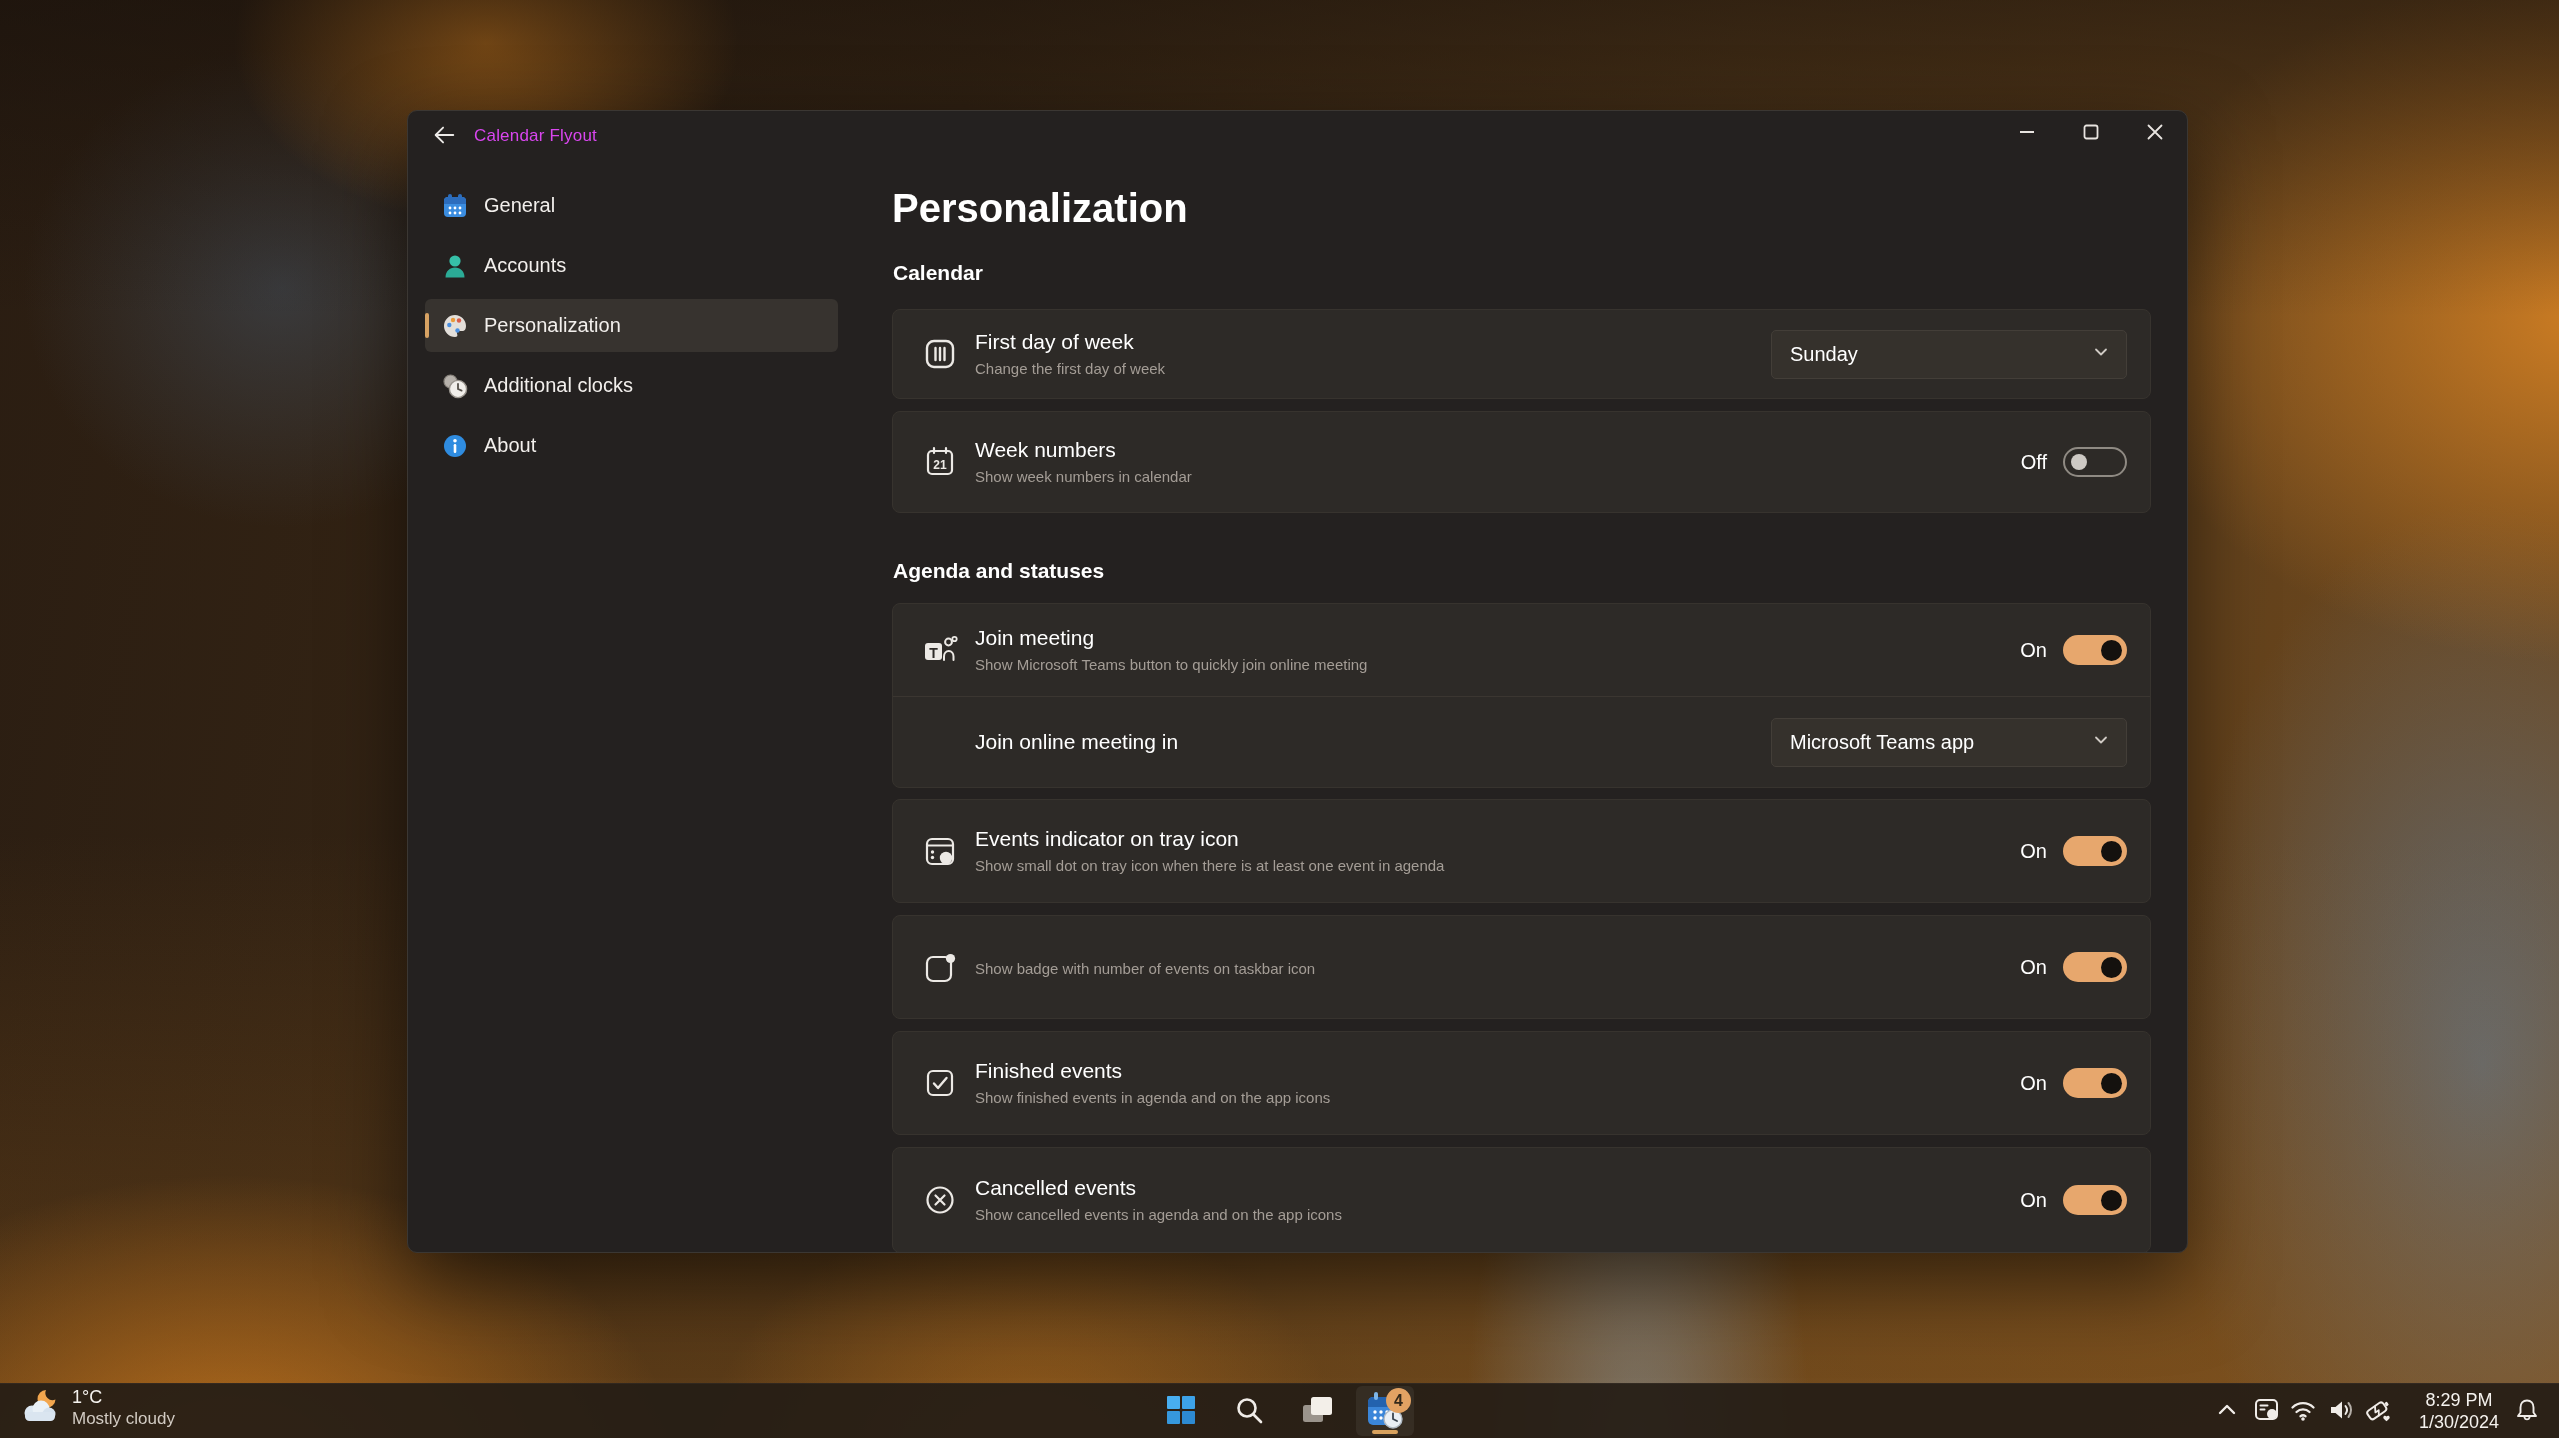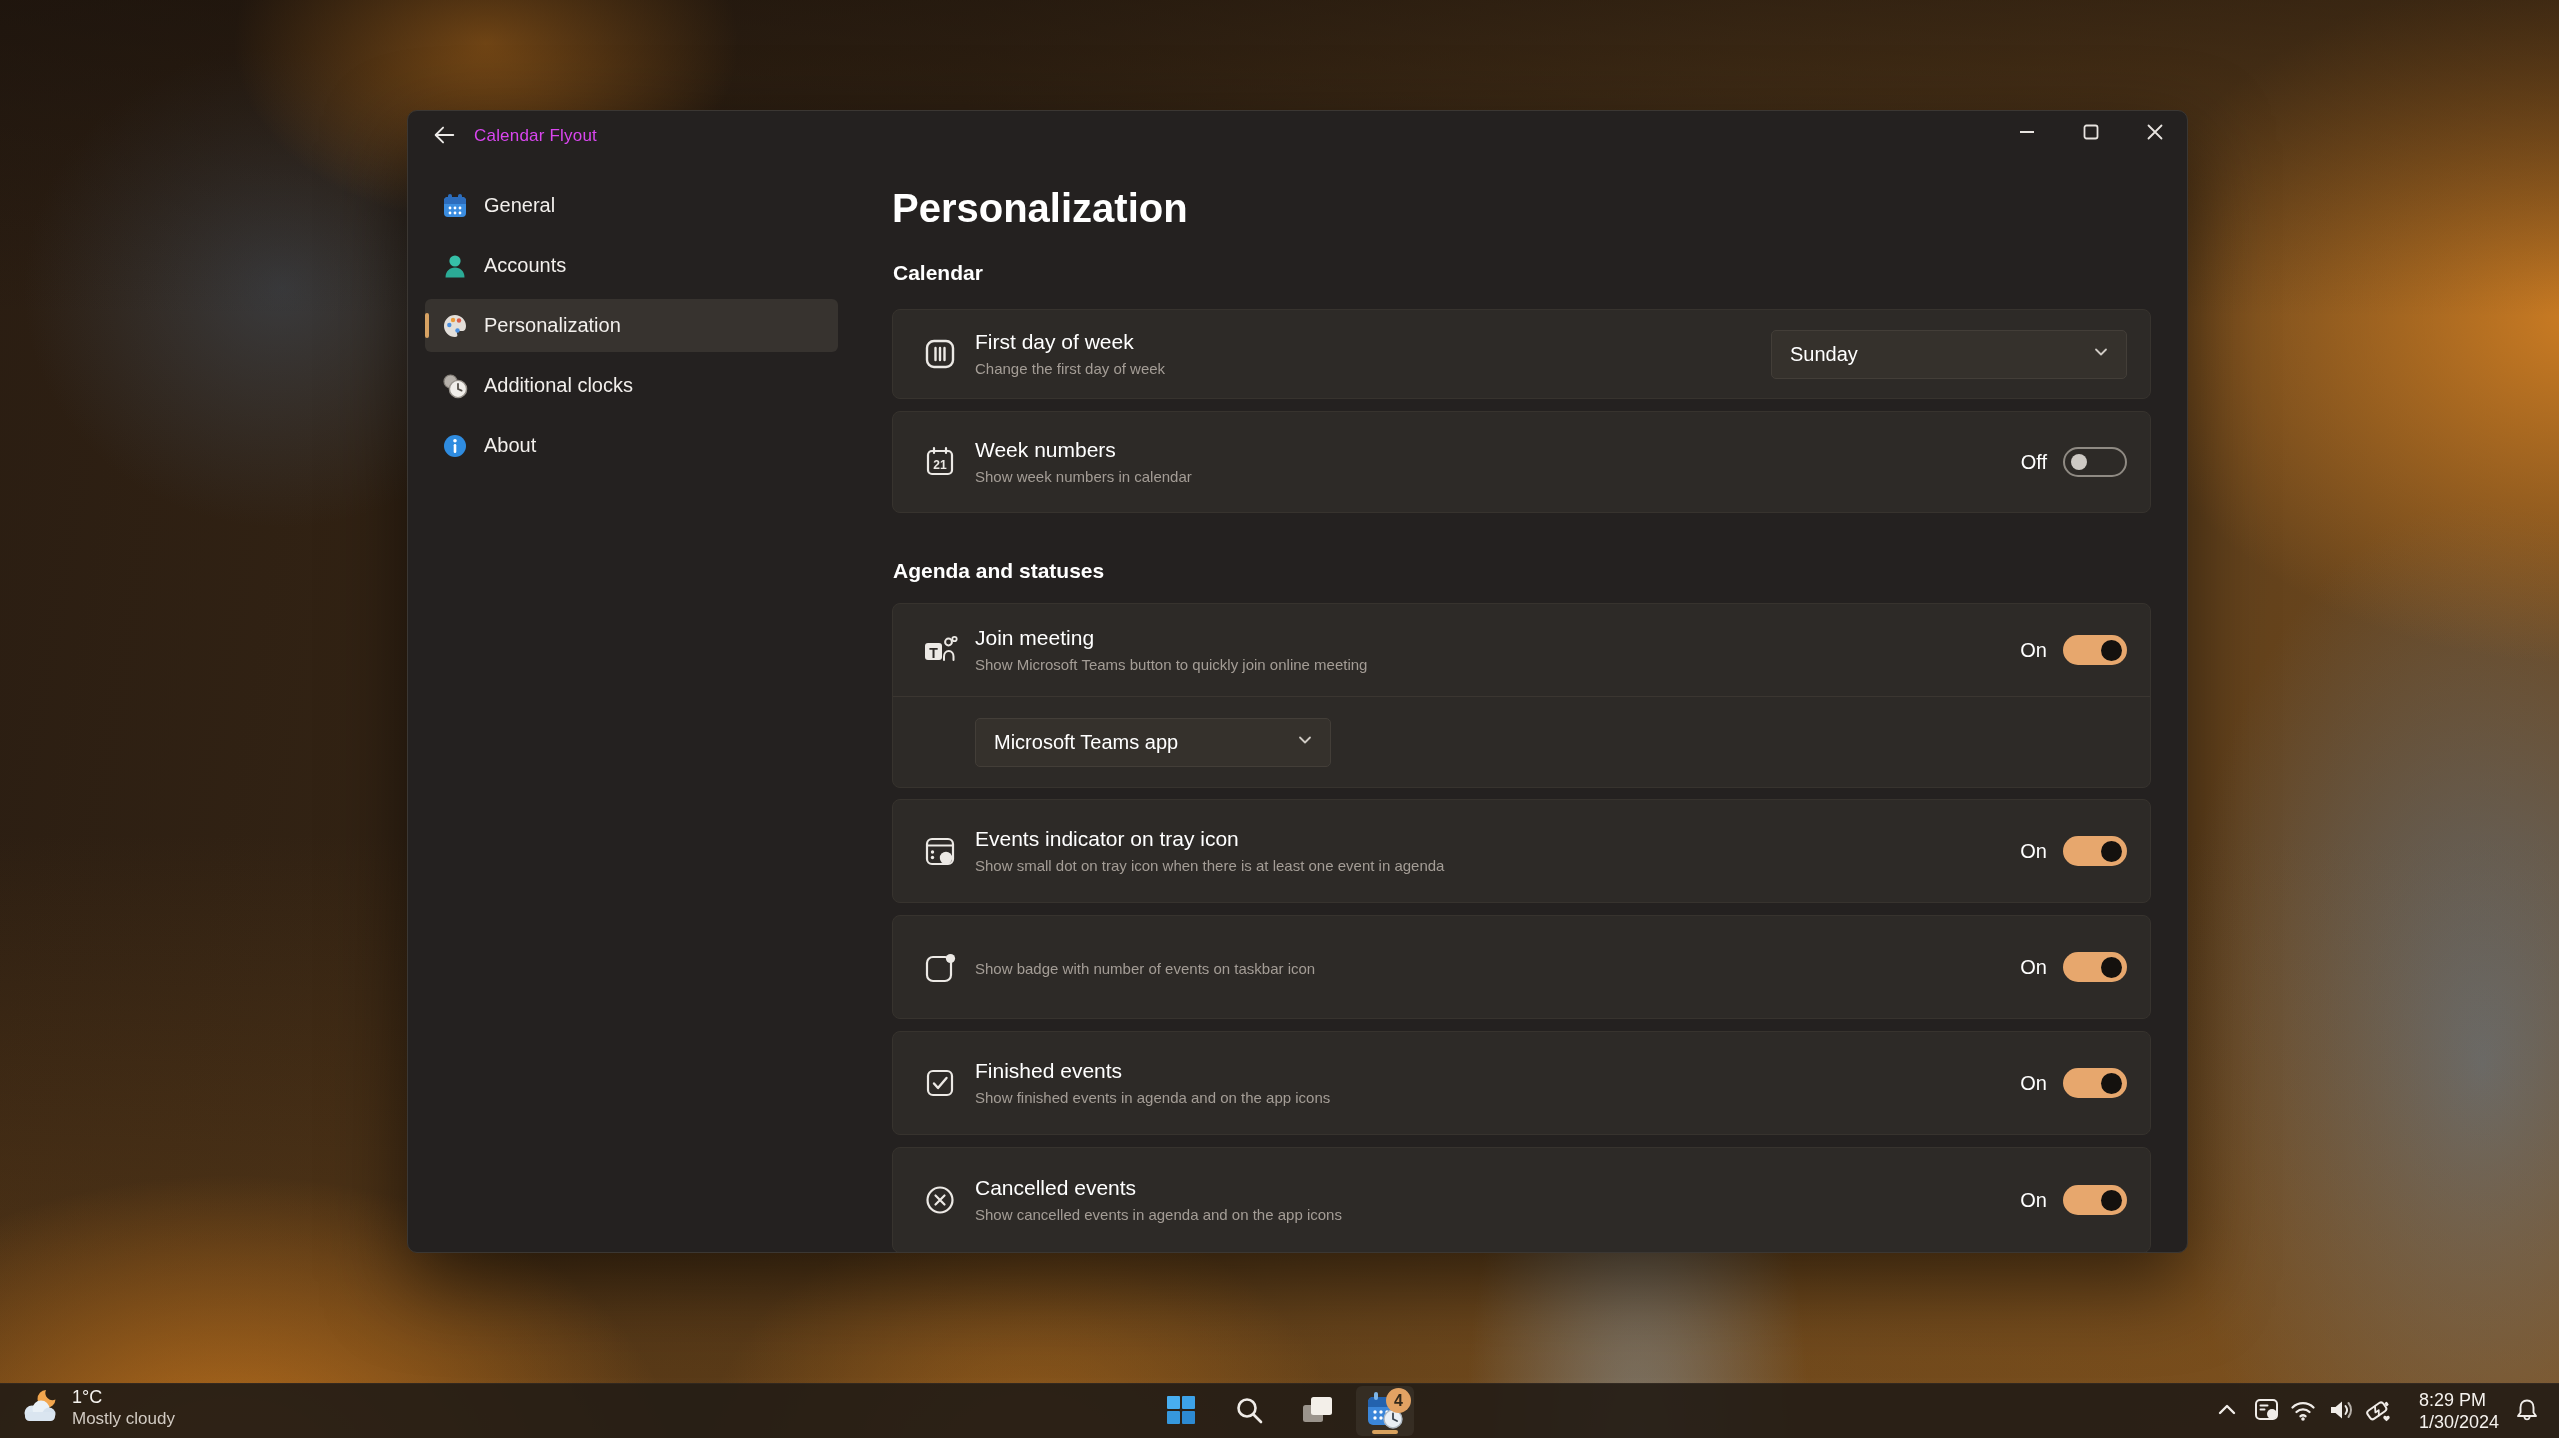--- a/index.html
+++ b/index.html
@@ -82,21 +82,21 @@
   .tb-btn{width:58px;height:50px;border:none;background:transparent;border-radius:6px;display:flex;align-items:center;justify-content:center;cursor:pointer;position:relative;padding:0}
   .tb-btn.active{background:rgba(255,255,255,.06)}
   .app-underline{position:absolute;bottom:2px;left:16px;width:26px;height:4px;border-radius:2px;background:#d9a25e}
   .app-badge{
     position:absolute;top:2px;right:3px;width:25px;height:25px;border-radius:50%;
     background:#e2a263;color:#33281a;font-size:16px;font-weight:bold;
     display:flex;align-items:center;justify-content:center;
   }
   .tray{position:absolute;right:0;top:0;height:54px;display:flex;align-items:center;padding-right:12px}
   .tray-btn{height:44px;border:none;background:transparent;display:flex;align-items:center;justify-content:center;cursor:pointer;border-radius:5px;padding:0}
-  .clock{margin:0 8px 0 24px;text-align:left;font-size:18px;color:#f5f2ee;line-height:22px;cursor:pointer}
+  .clock{margin:0 8px 0 24px;text-align:center;font-size:18px;color:#f5f2ee;line-height:22px;cursor:pointer}
 </style>
 </head>
 <body>
 
 <div class="wallpaper"></div>
 
 <div class="window">
 
   <div class="titlebar">
     <button class="back-btn">
@@ -253,20 +253,23 @@
           <div class="row-title">Join meeting</div>
           <div class="row-sub">Show Microsoft Teams button to quickly join online meeting</div>
         </div>
         <span class="state-label">On</span>
         <div class="toggle on">
             <span class="knob"></span>
           </div>
       </div>
       <div class="divider" style="top:92px"></div>
       <div class="subrow indent">
+        <div class="row-text">
+          <div class="row-title">Join online meeting in</div>
+        </div>
         <div class="dropdown">
           <span>Microsoft Teams app</span>
           <span><svg width="18" height="18" viewBox="0 0 18 18" fill="none">
                 <path d="M4 6.5l5 5 5-5" stroke="#cfcac4" stroke-width="1.8" stroke-linecap="round" stroke-linejoin="round"></path>
               </svg></span>
         </div>
       </div>
     </div>
 
     <div class="card" style="top:688px;height:104px">

